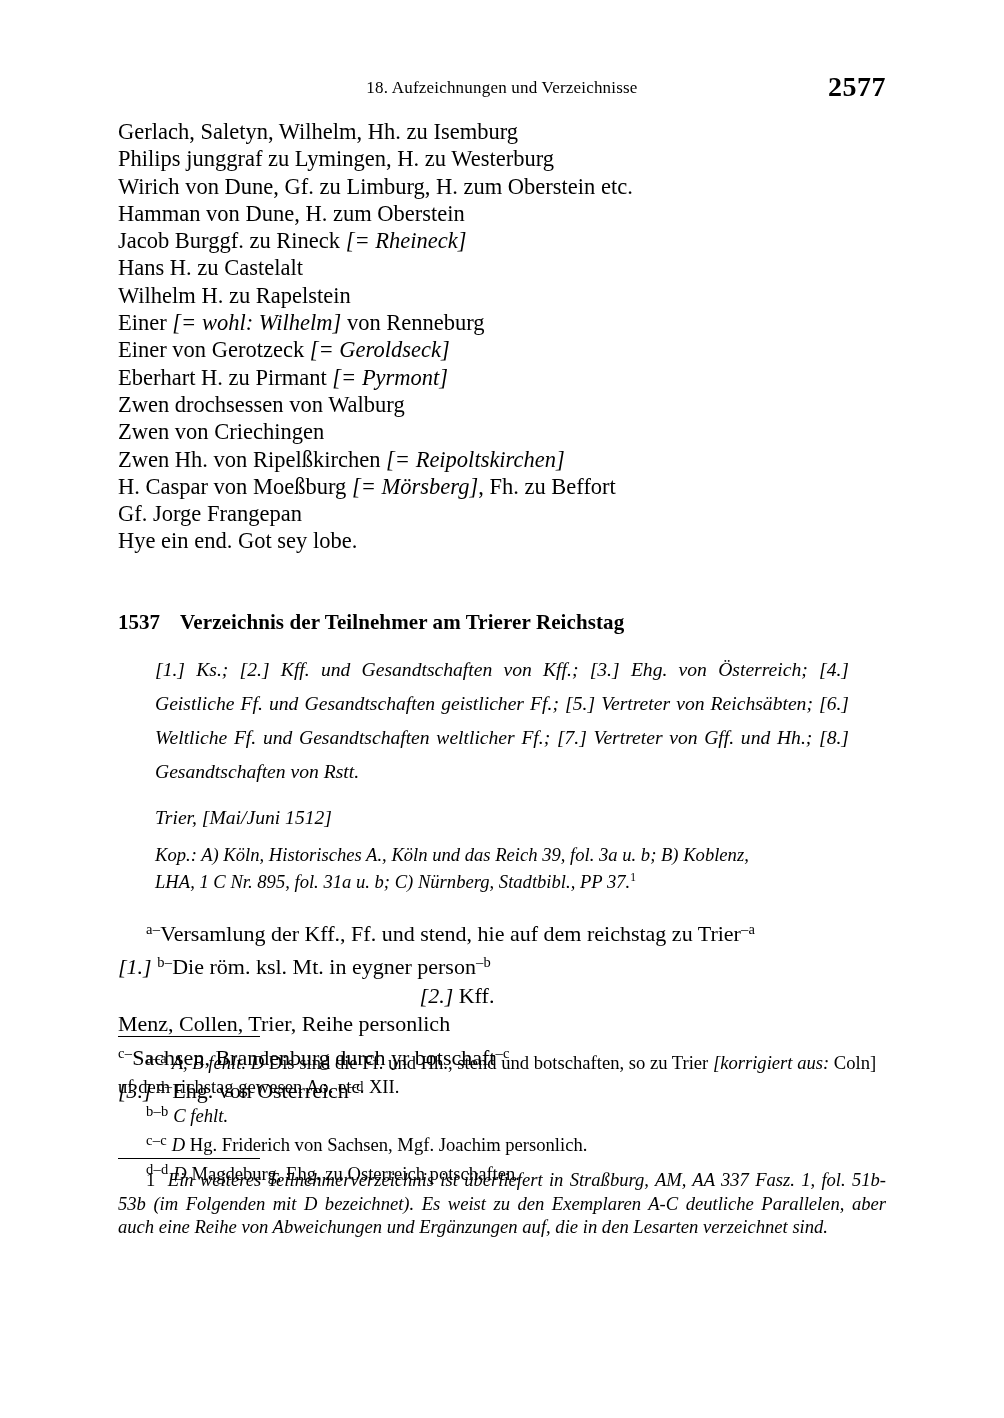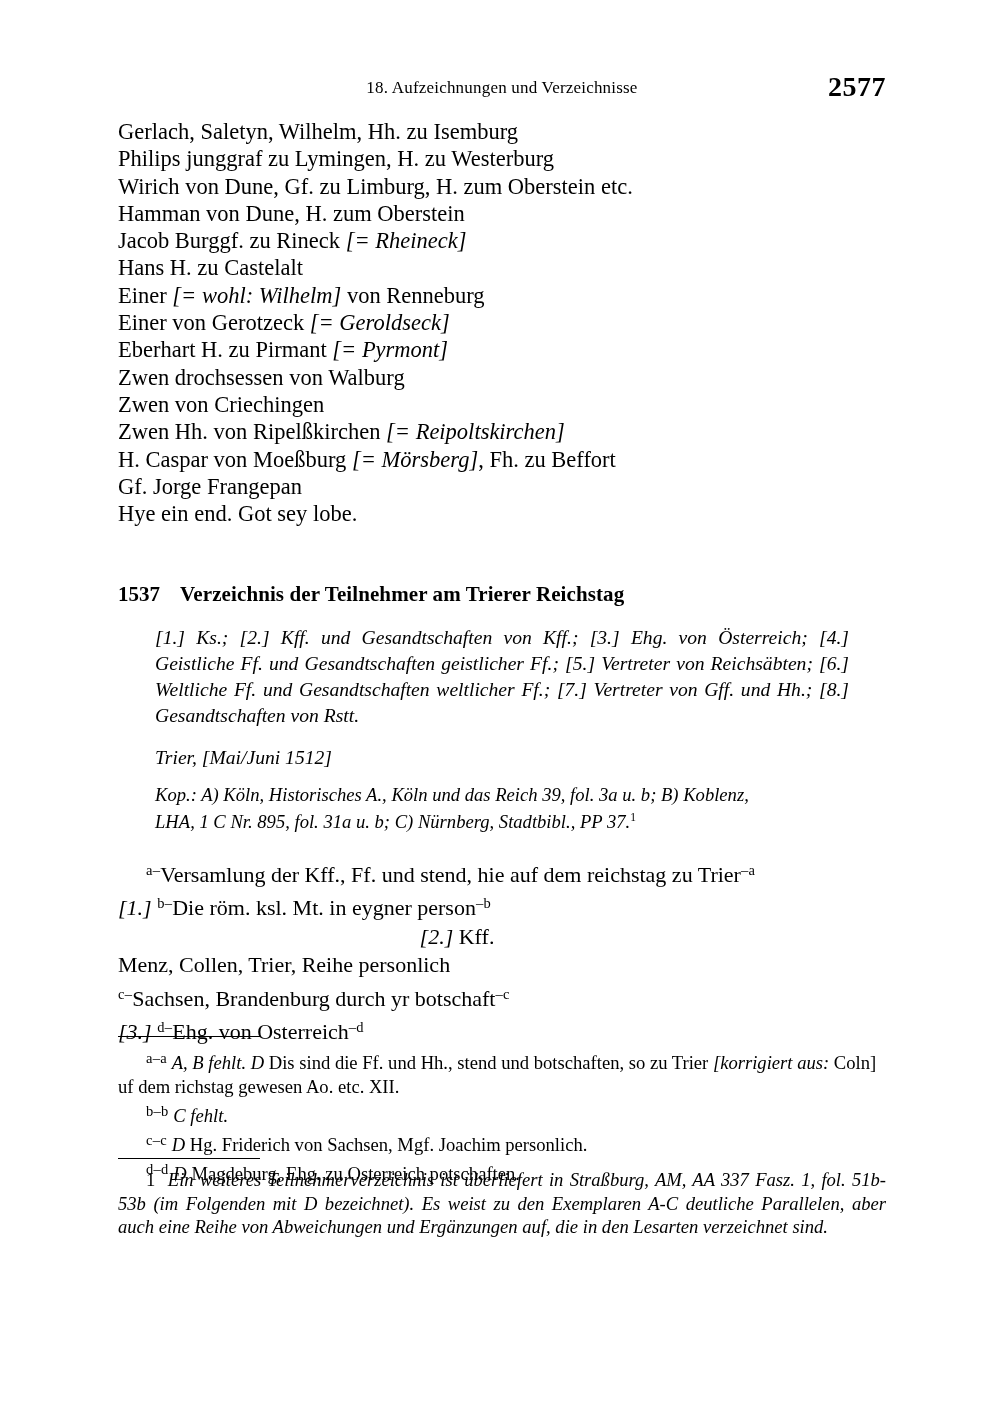--- a/index.html
+++ b/index.html
@@ -79,21 +79,21 @@
     font-weight: bold;
     letter-spacing: 0.1px;
   }
 
   .regest {
     margin-top: 18px;
     margin-left: 37px;
     width: 694px;
     font-style: italic;
     font-size: 19.6px;
-    line-height: 26px;
+    line-height: 34px;
     text-align: justify;
     text-justify: inter-word;
   }
   .dateline {
     margin-top: 18px;
     margin-left: 37px;
     font-style: italic;
     font-size: 19.6px;
   }
   .kop {
@@ -167,20 +167,21 @@
 
   <div class="content">
 
     <div class="namelist">
       <div class="ln">Gerlach, Saletyn, Wilhelm, Hh. zu Isemburg</div>
       <div class="ln">Philips junggraf zu Lymingen, H. zu Westerburg</div>
       <div class="ln">Wirich von Dune, Gf. zu Limburg, H. zum Oberstein etc.</div>
       <div class="ln">Hamman von Dune, H. zum Oberstein</div>
       <div class="ln"><span>Jacob Burggf. zu Rineck </span><span class="it">[= Rheineck]</span></div>
       <div class="ln">Hans H. zu Castelalt</div>
+      <div class="ln">Wilhelm H. zu Rapelstein</div>
       <div class="ln"><span>Einer </span><span class="it">[= wohl: Wilhelm]</span><span> von Renneburg</span></div>
       <div class="ln"><span>Einer von Gerotzeck </span><span class="it">[= Geroldseck]</span></div>
       <div class="ln"><span>Eberhart H. zu Pirmant </span><span class="it">[= Pyrmont]</span></div>
       <div class="ln">Zwen drochsessen von Walburg</div>
       <div class="ln">Zwen von Criechingen</div>
       <div class="ln"><span>Zwen Hh. von Ripelßkirchen </span><span class="it">[= Reipoltskirchen]</span></div>
       <div class="ln"><span>H. Caspar von Moeßburg </span><span class="it">[= Mörsberg]</span><span>, Fh. zu Beffort</span></div>
       <div class="ln">Gf. Jorge Frangepan</div>
       <div class="ln">Hye ein end. Got sey lobe.</div>
     </div>

